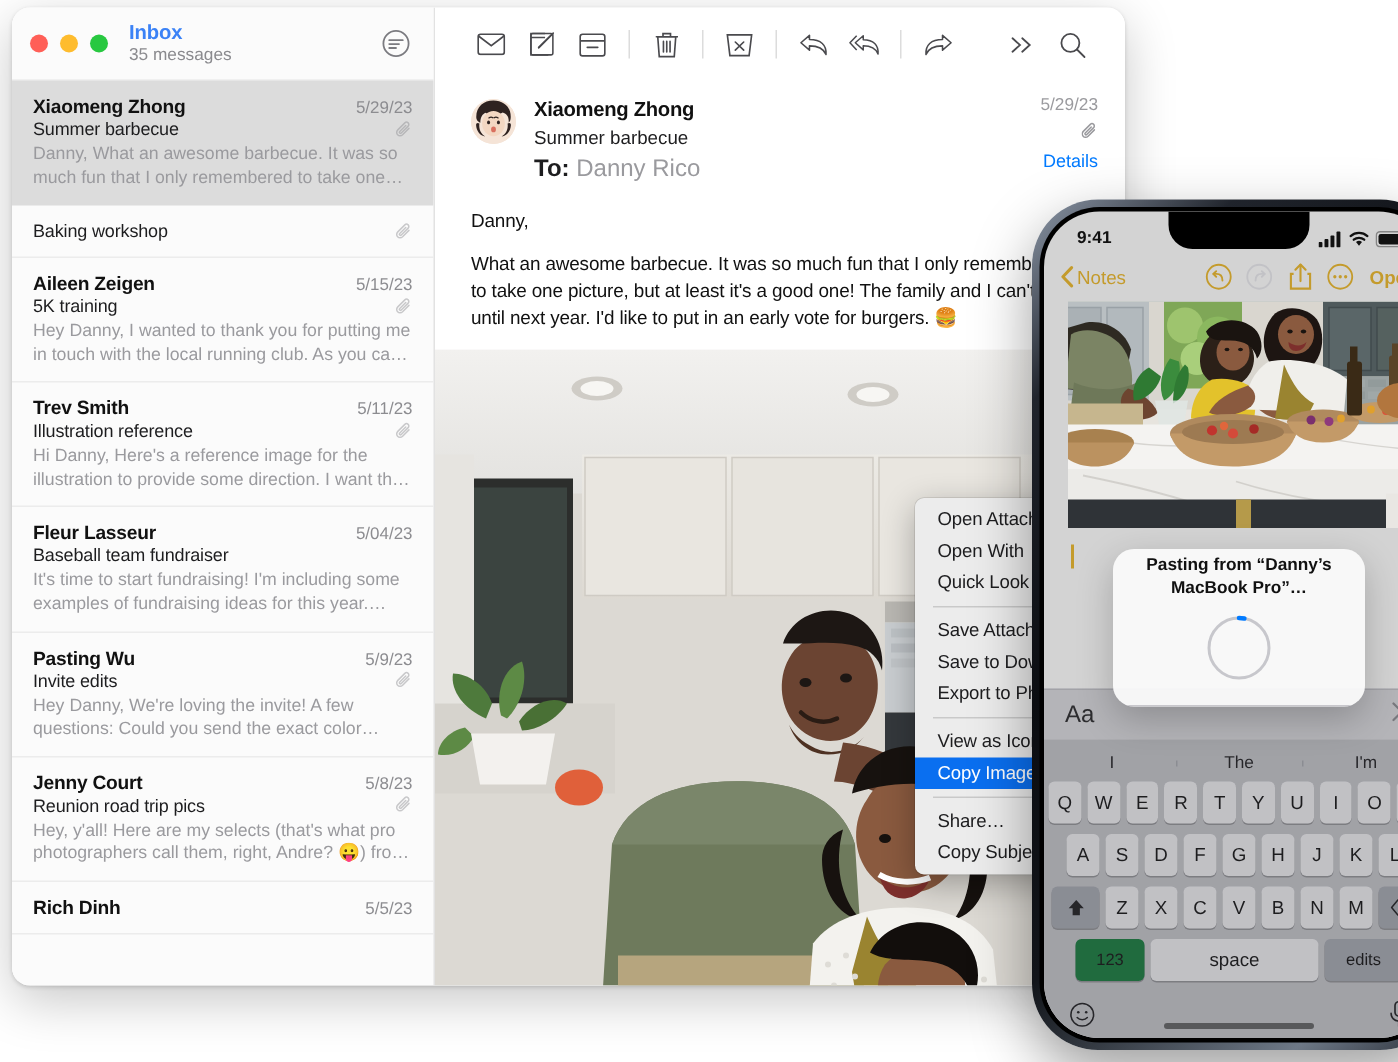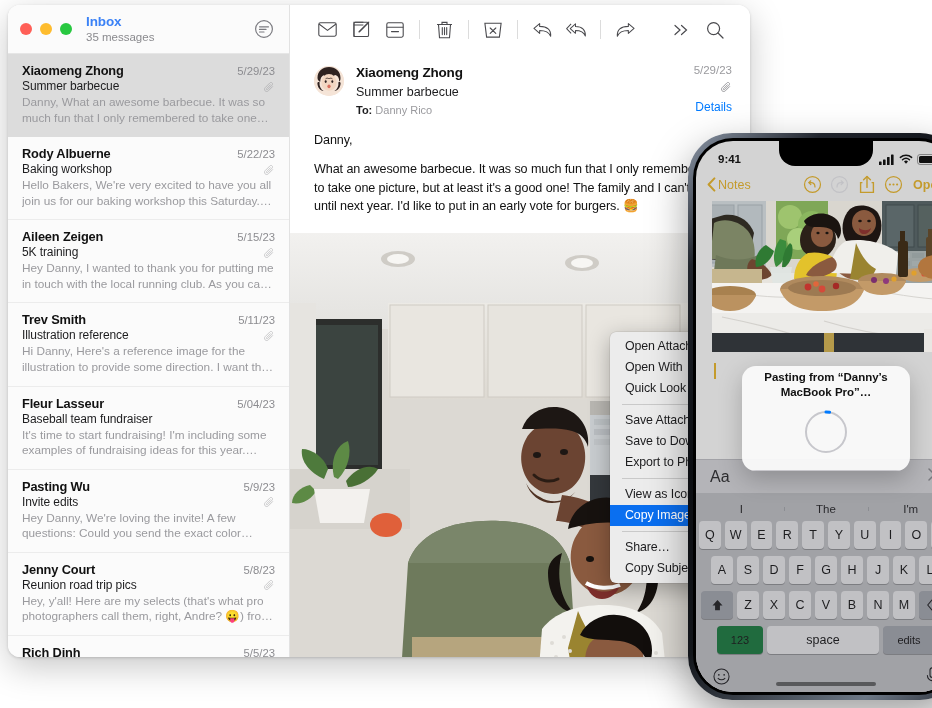--- a/index.html
+++ b/index.html
@@ -68,21 +68,21 @@
   .tb-gap{ flex:1; }
 
   .mhead{ padding:10px 18px 0 24px; display:flex; gap:12px;}
   .avatar{
     width:30px;height:30px;border-radius:50%;flex:0 0 30px; overflow:hidden;
     background:#f3e3d6; position:relative; margin-top:2px;
   }
   .mhead-main{ flex:1; line-height:1.3;}
   .mh-name{ font-size:13.5px; font-weight:700; color:#111; letter-spacing:-.2px;}
   .mh-subj{ font-size:12.5px; color:#1d1d1f; margin-top:2px;}
-  .mh-to{ font-size:11px; color:#9a9a9e; margin-top:3px;}
+  .mh-to{ font-size:16px; color:#9a9a9e; margin-top:3px;}
   .mh-to b{ color:#1d1d1f; font-weight:700; }
   .mhead-right{ text-align:right; width:72px; flex:0 0 72px;}
   .mh-date{ font-size:11.5px; color:#9a9a9e;}
   .mh-clip{ margin-top:5px; display:flex; justify-content:flex-end;}
   .mh-details{ font-size:12px; color:#007aff; margin-top:6px; cursor:default;}
 
   .mbody{ padding:14px 24px 0 24px; }
   .mbody p{ font-size:12.6px; color:#111; line-height:1.45; margin-bottom:11px; letter-spacing:-.1px;}
 
   
@@ -218,31 +218,26 @@
             </div>
             <div class="mrow-mid">
               <span class="mrow-subj">Summer barbecue</span>
               <span class="clip"><svg width="11" height="13" viewBox="0 0 11 13" fill="none" stroke="#8c8c90" stroke-width="1">
                   <path d="M8.6 5.6L4.4 9.8c-1 1-2.5 1-3.3 0-.9-.9-.8-2.3.1-3.2l4.7-4.7c.6-.6 1.6-.6 2.2 0 .6.6.6 1.6 0 2.2L3.5 8.7c-.3.3-.7.3-1 0-.3-.3-.3-.7 0-1l4-4" stroke-linecap="round"></path>
                 </svg></span>
             </div>
             <div class="mrow-prev">Danny, What an awesome barbecue. It was so much fun that I only remembered to take one p…</div>
           </div>
           <div class="mrow">
-            <div class="mrow-top">
-              <span class="mrow-from">Rody Albuerne</span>
-              <span class="mrow-date">5/22/23</span>
-            </div>
             <div class="mrow-mid">
               <span class="mrow-subj">Baking workshop</span>
               <span class="clip"><svg width="11" height="13" viewBox="0 0 11 13" fill="none" stroke="#8c8c90" stroke-width="1">
                   <path d="M8.6 5.6L4.4 9.8c-1 1-2.5 1-3.3 0-.9-.9-.8-2.3.1-3.2l4.7-4.7c.6-.6 1.6-.6 2.2 0 .6.6.6 1.6 0 2.2L3.5 8.7c-.3.3-.7.3-1 0-.3-.3-.3-.7 0-1l4-4" stroke-linecap="round"></path>
                 </svg></span>
             </div>
-            <div class="mrow-prev">Hello Bakers, We're very excited to have you all join us for our baking workshop this Saturday.…</div>
           </div>
           <div class="mrow">
             <div class="mrow-top">
               <span class="mrow-from">Aileen Zeigen</span>
               <span class="mrow-date">5/15/23</span>
             </div>
             <div class="mrow-mid">
               <span class="mrow-subj">5K training</span>
               <span class="clip"><svg width="11" height="13" viewBox="0 0 11 13" fill="none" stroke="#8c8c90" stroke-width="1">
                   <path d="M8.6 5.6L4.4 9.8c-1 1-2.5 1-3.3 0-.9-.9-.8-2.3.1-3.2l4.7-4.7c.6-.6 1.6-.6 2.2 0 .6.6.6 1.6 0 2.2L3.5 8.7c-.3.3-.7.3-1 0-.3-.3-.3-.7 0-1l4-4" stroke-linecap="round"></path>

